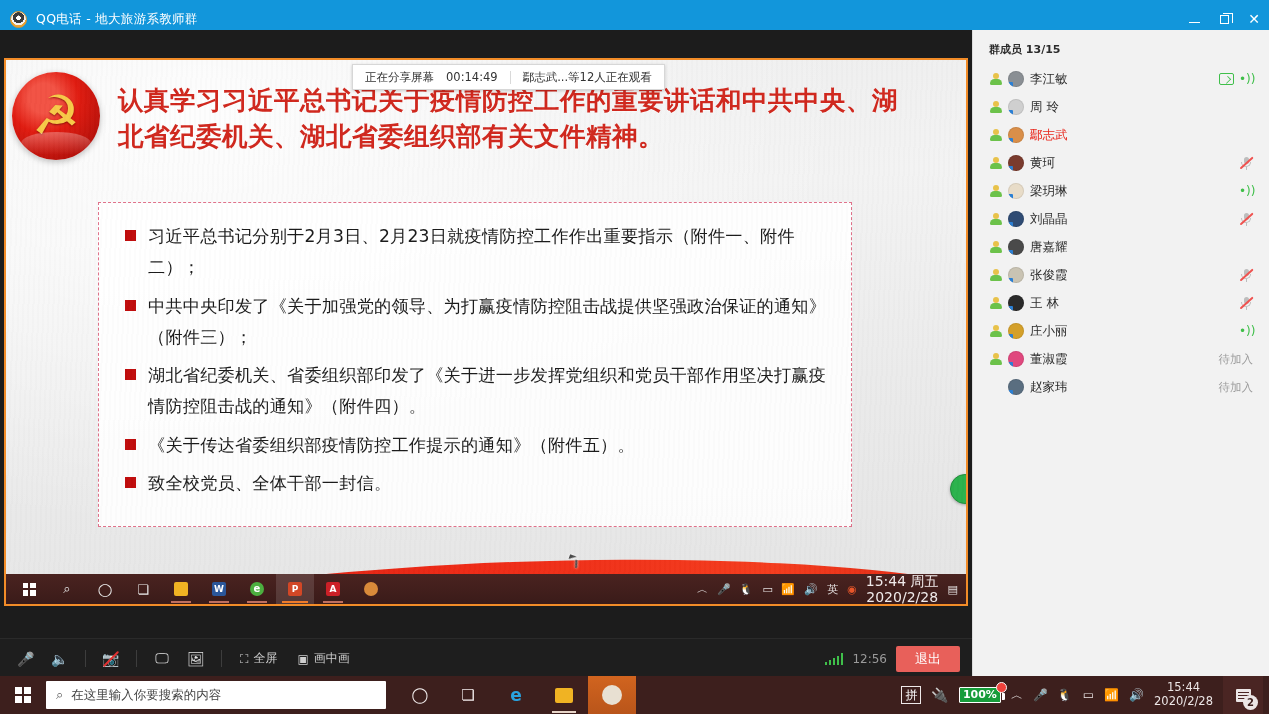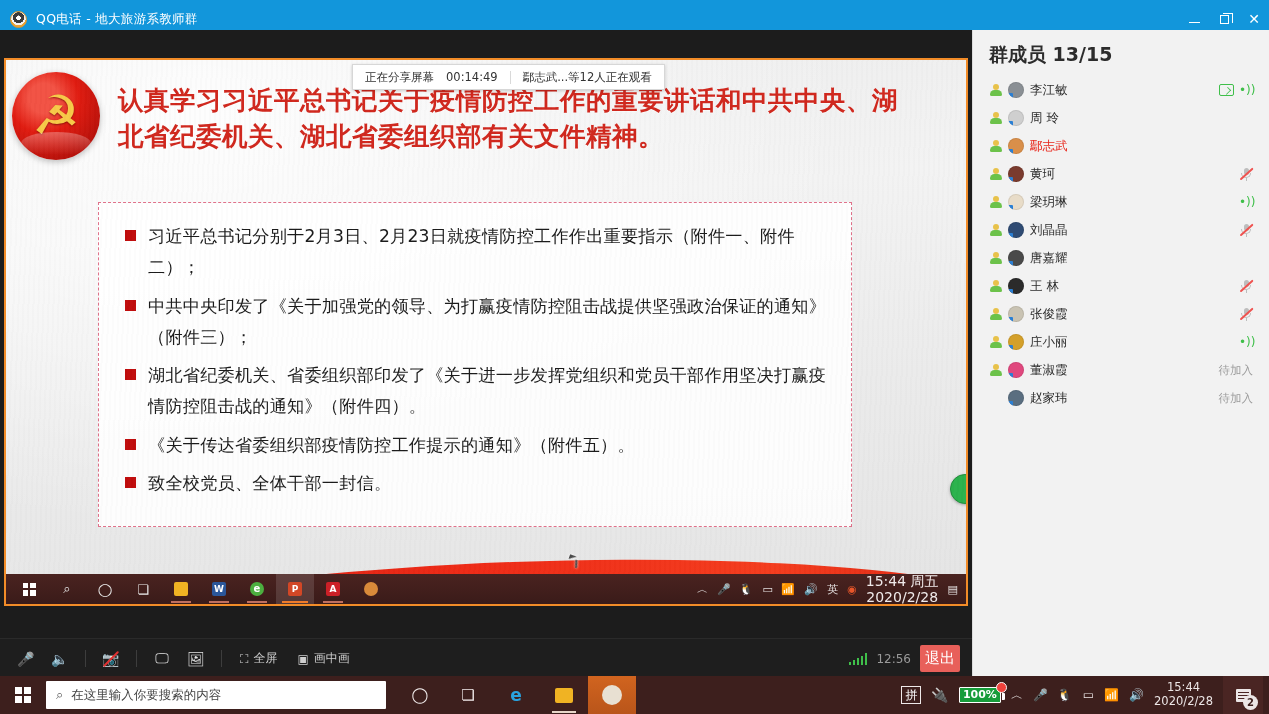--- a/index.html
+++ b/index.html
@@ -186,31 +186,31 @@
     position: absolute; left: 50%; top: 50%; width: 21px; height: 2px; background: #e03131;
     transform: translate(-50%,-50%) rotate(-45deg); border-radius: 1px;
   }
   .cb-right { margin-left: auto; display: flex; align-items: center; gap: 9px; }
   .bars { display: flex; align-items: flex-end; gap: 1.5px; height: 12px; }
   .bars i { width: 2.5px; background: #3fbf4a; display: block; }
   .bars i:nth-child(1){height:3px}.bars i:nth-child(2){height:5px}
   .bars i:nth-child(3){height:7px}.bars i:nth-child(4){height:9px}.bars i:nth-child(5){height:12px}
   .cb-time { color: #9a9a9a; font-size: 12px; }
   .exit-btn {
-    background: #e8605a; color: #fff; font-size: 15px; padding: 4px 5px;
+    background: #e8605a; color: #fff; font-size: 13px; padding: 4px 19px;
     border-radius: 2px; border: none;
   }
 
   
   .members {
     position: absolute; left: 972px; top: 30px; width: 297px; height: 684px;
     background: #f2f2f2; border-left: 1px solid #dcdcdc; overflow: hidden;
   }
   .members-head {
-    padding: 12px 0 8px 16px; font-size: 19px; color: #2c2c2c; font-weight: bold;
+    padding: 12px 0 8px 16px; font-size: 11px; color: #2c2c2c; font-weight: bold;
   }
   .mrow {
     display: flex; align-items: center; height: 28px; padding: 0 16px 0 16px; gap: 6px;
   }
   .person {
     flex: none; width: 13px; height: 13px; position: relative;
   }
   .person::before {
     content: ""; position: absolute; left: 3.5px; top: 0; width: 6px; height: 6px;
     border-radius: 50%; background: #e8c24a;
@@ -577,39 +577,39 @@
         <div class="mrow">
           <span class="person"></span>
           <span class="avatar" style="background: rgb(74, 74, 74);">
             <i></i>
           </span>
           <span class="mname">唐嘉耀</span>
           <span class="mstat"></span>
         </div>
         <div class="mrow">
           <span class="person"></span>
-          <span class="avatar" style="background: rgb(43, 43, 43);">
-            <i></i>
-          </span>
-          <span class="mname">王 林</span>
+          <span class="avatar" style="background: rgb(201, 195, 179);">
+            <i></i>
+          </span>
+          <span class="mname">张俊霞</span>
           <span class="mstat">
             <span class="ic-mute">
               <span class="body"></span>
               <span class="arc"></span>
               <span class="stem"></span>
               <span class="x"></span>
             </span>
           </span>
         </div>
         <div class="mrow">
           <span class="person"></span>
-          <span class="avatar" style="background: rgb(201, 195, 179);">
-            <i></i>
-          </span>
-          <span class="mname">张俊霞</span>
+          <span class="avatar" style="background: rgb(43, 43, 43);">
+            <i></i>
+          </span>
+          <span class="mname">王 林</span>
           <span class="mstat">
             <span class="ic-mute">
               <span class="body"></span>
               <span class="arc"></span>
               <span class="stem"></span>
               <span class="x"></span>
             </span>
           </span>
         </div>
         <div class="mrow">

